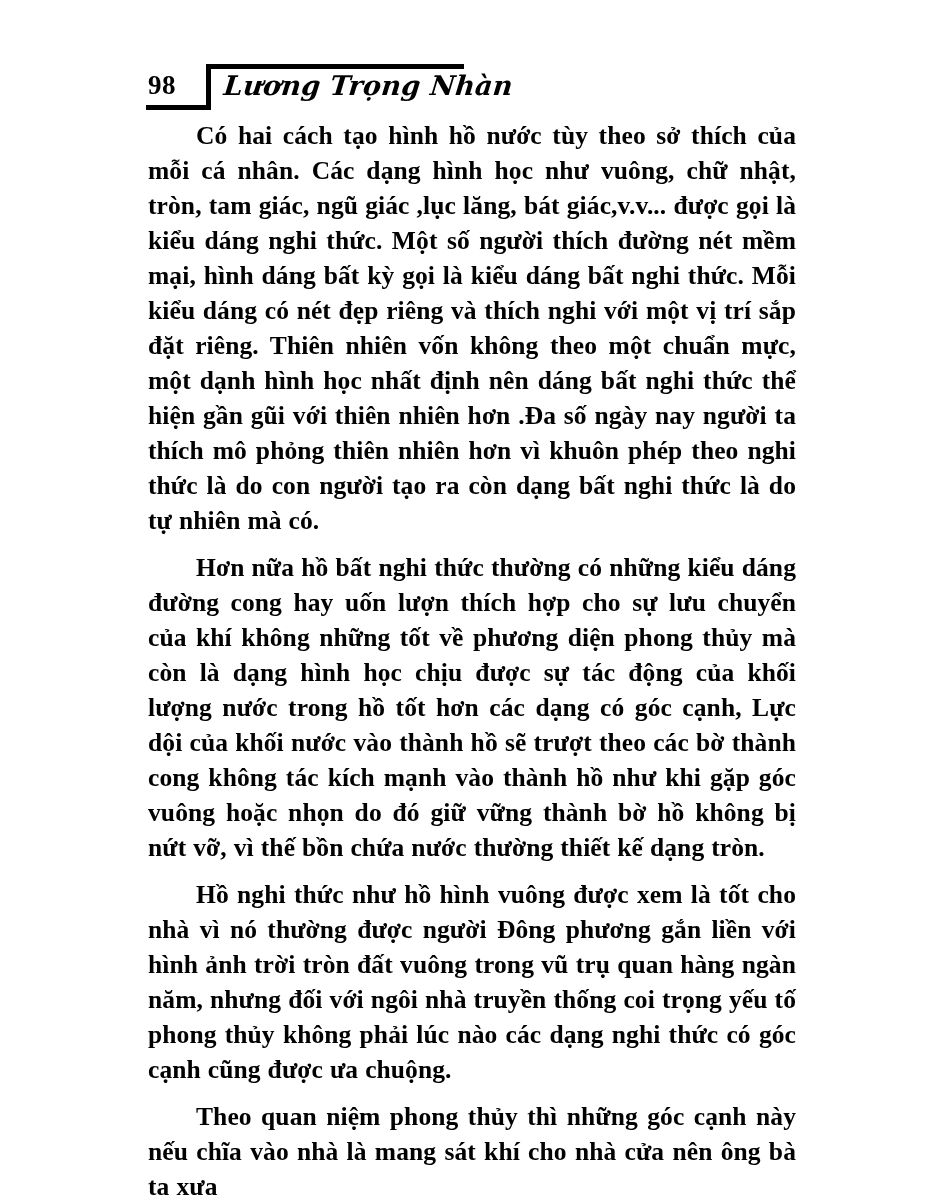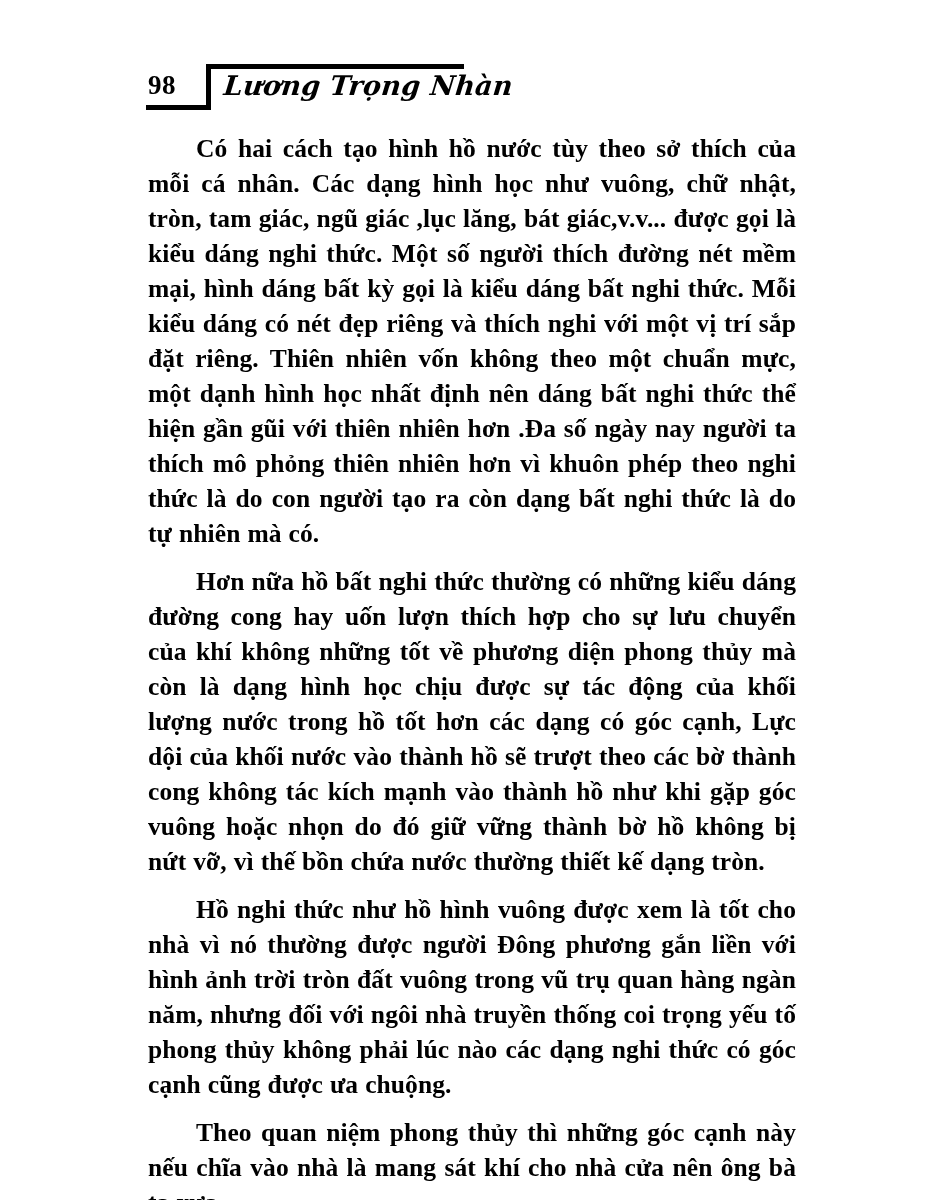--- a/index.html
+++ b/index.html
@@ -76,21 +76,21 @@
   }
 
   
   .body {
     position: absolute;
     left: 148px;
     top: 118px;
     width: 648px;
   }
   .para {
-    margin: 13px 0 12px 0;
+    margin: 0 0 12px 0;
     font-size: 25.5px;
     font-weight: 700;
     line-height: 35px;
     text-align: justify;
     text-justify: inter-word;
     text-indent: 48px;
     word-spacing: 0.5px;
     letter-spacing: 0.1px;
   }
   

